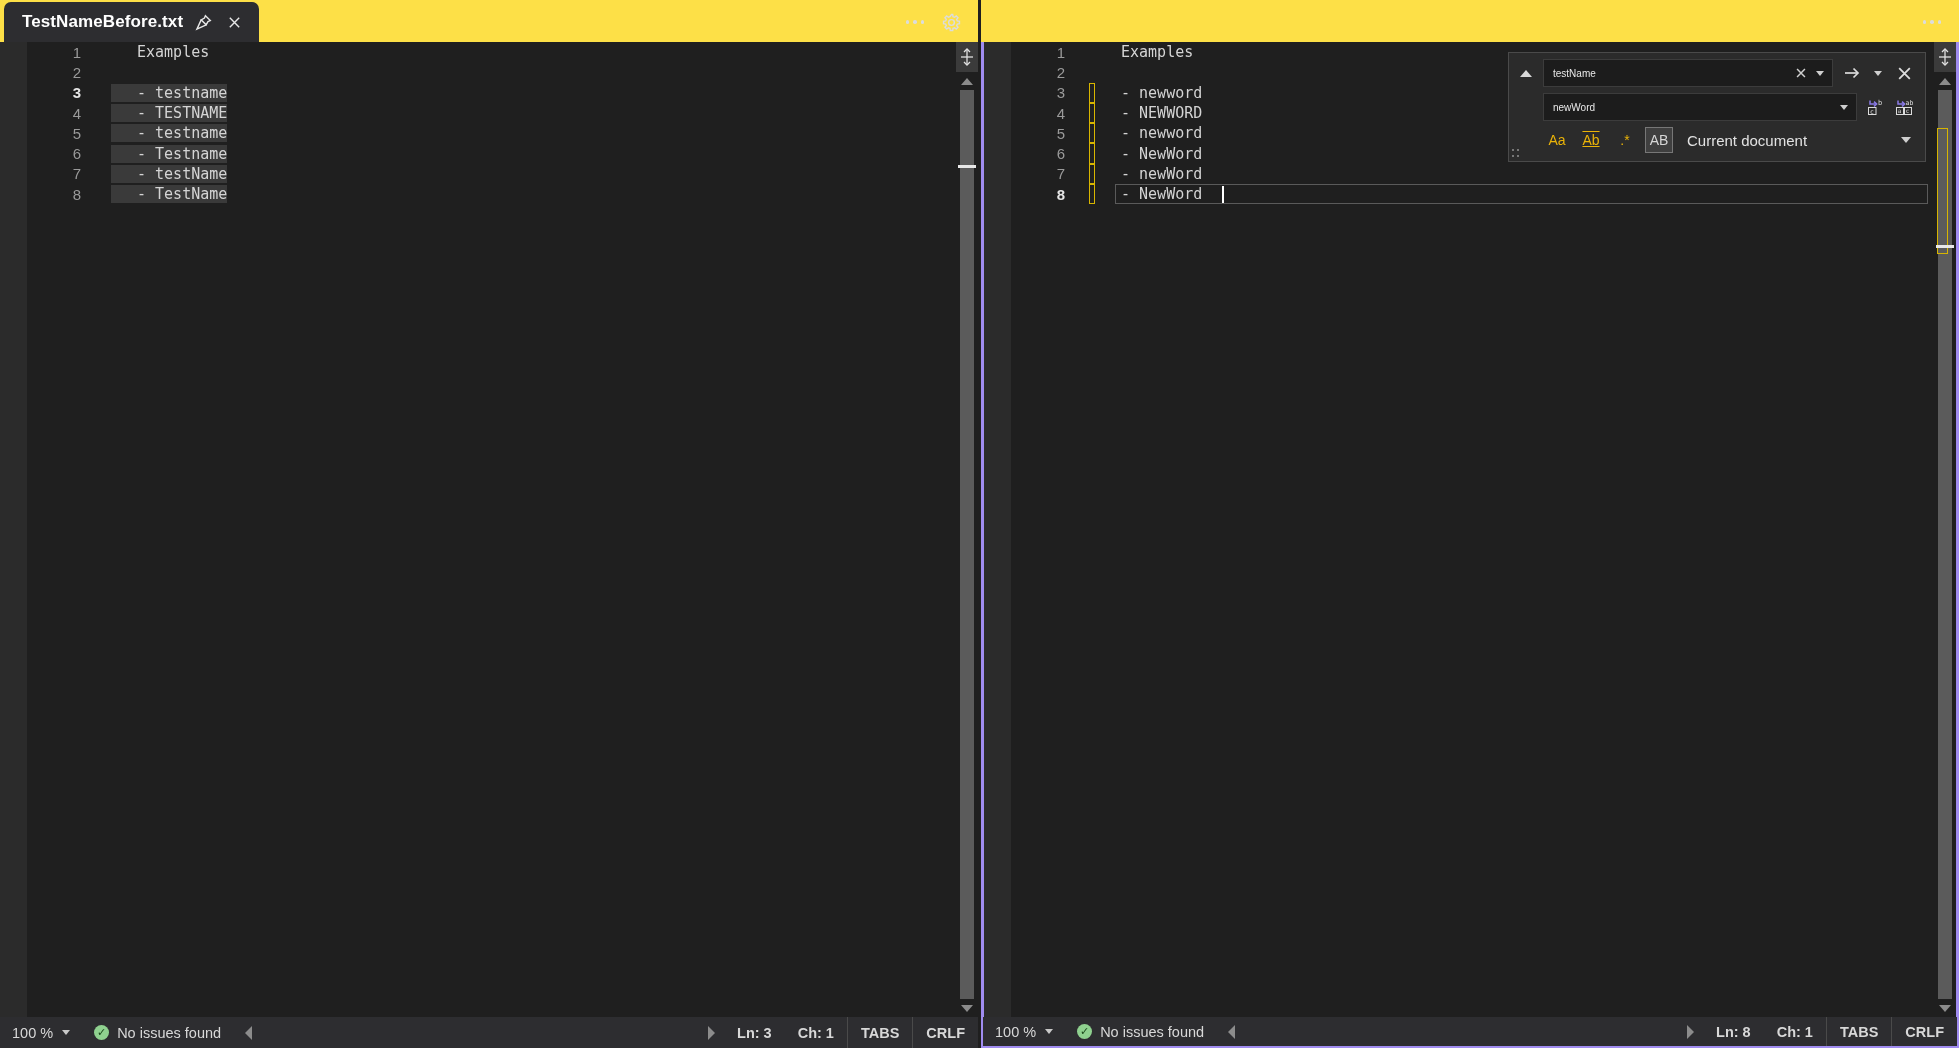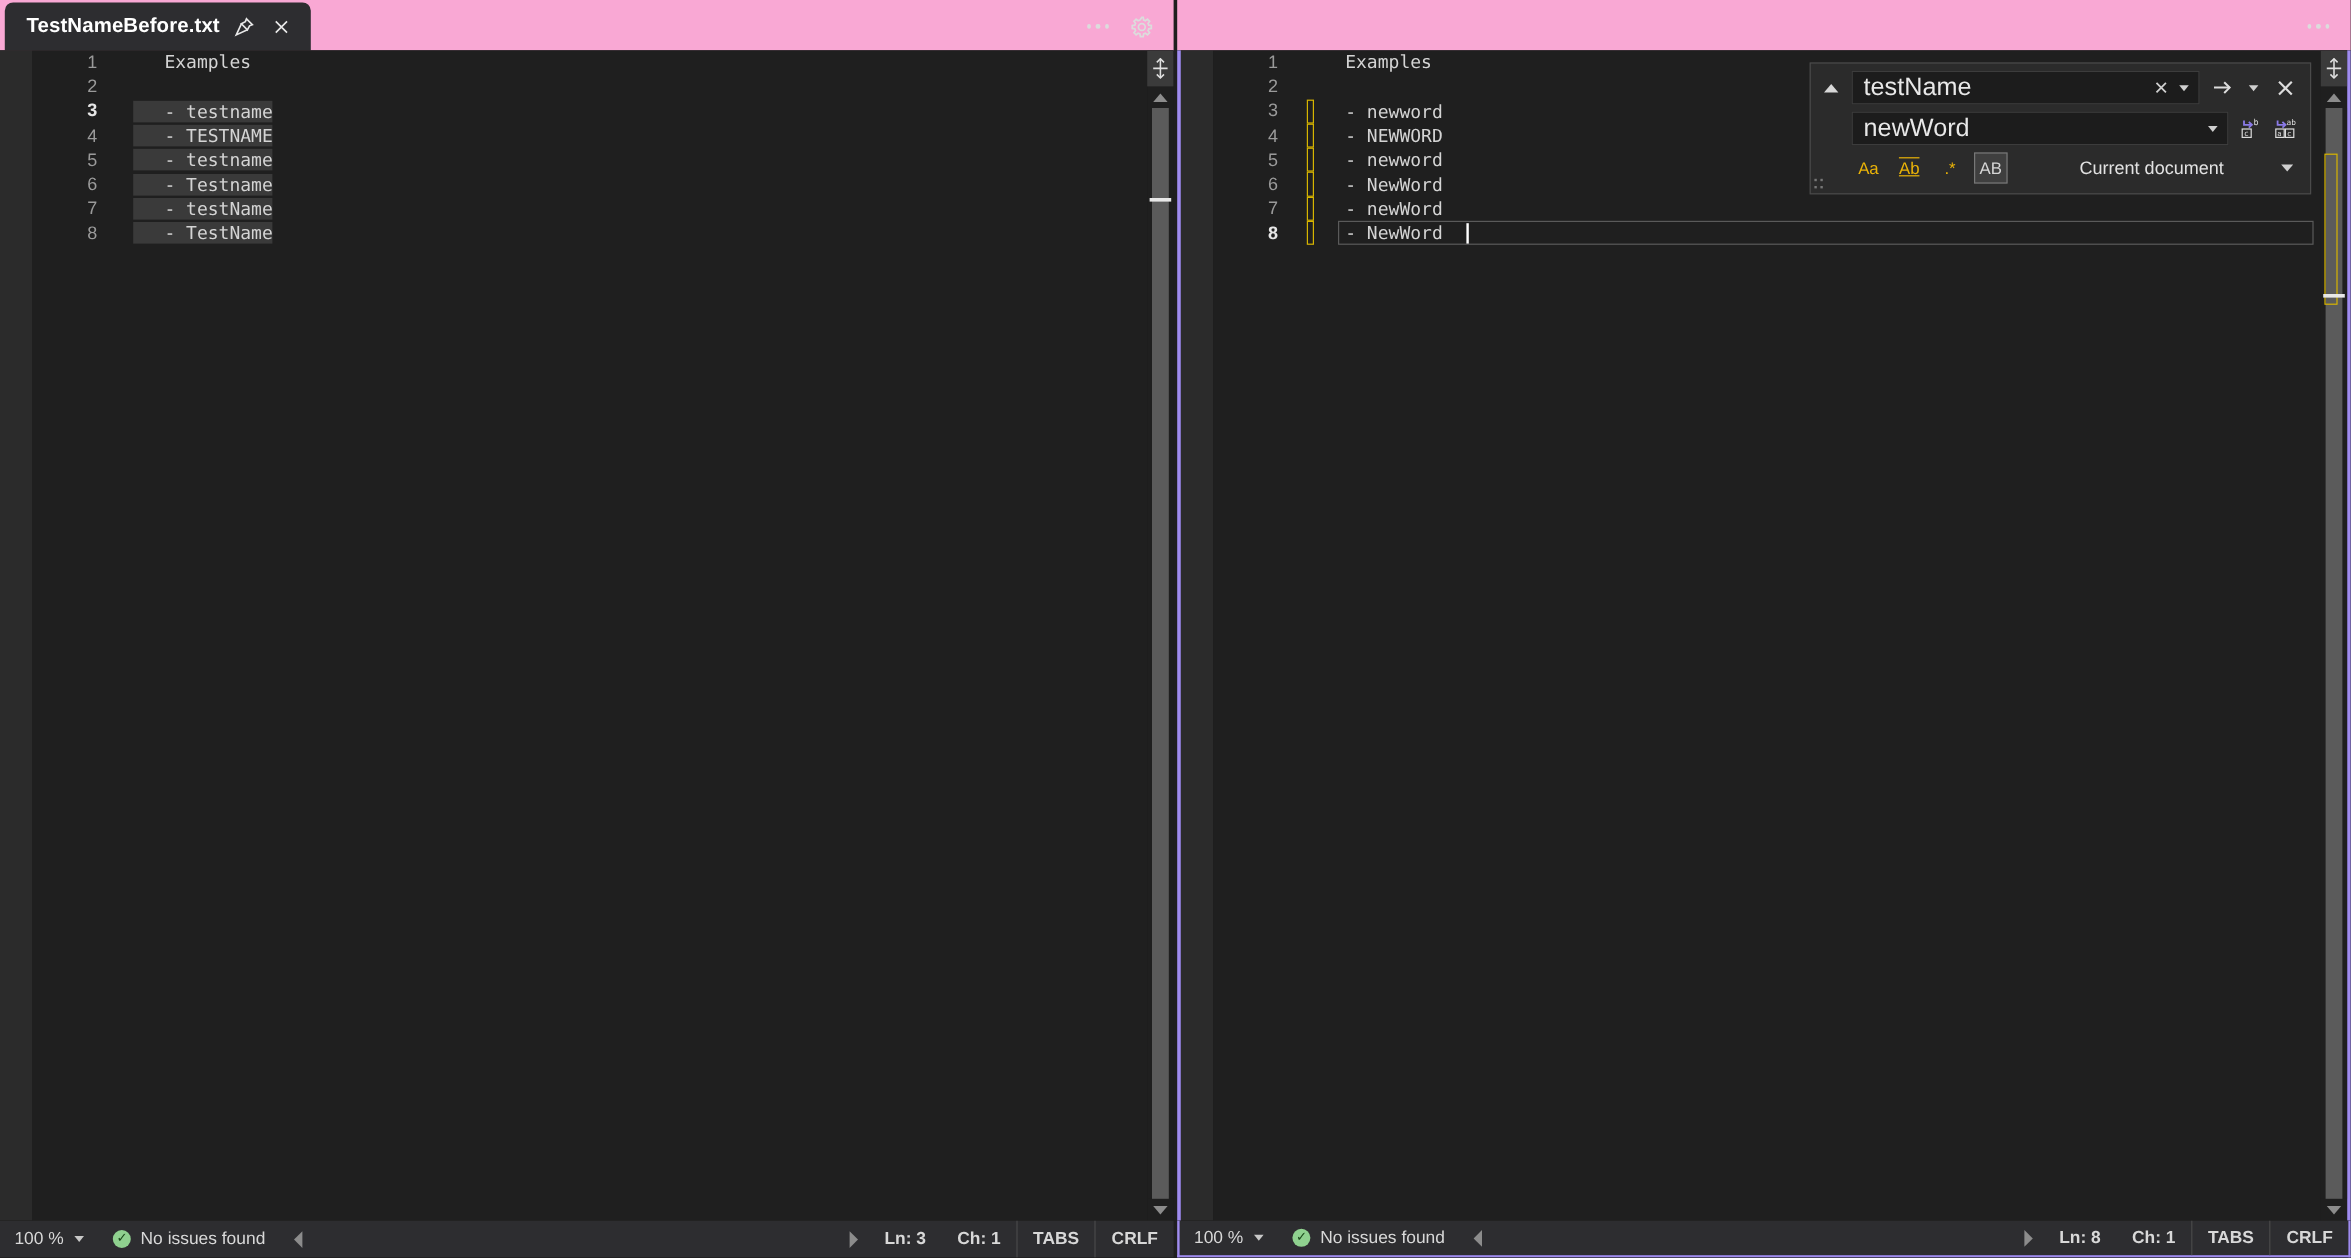--- a/index.html
+++ b/index.html
@@ -28,21 +28,21 @@
     flex-direction: column;
   }
   #pane-left  { left: 0;   width: 978px; }
   #pane-right { left: 981px; width: 978px; }
 
   
   .tabstrip {
     position: relative;
     height: 42px;
     flex: 0 0 42px;
-    background: #f9a8d4;
+    background: #fde047;
     display: flex;
     align-items: flex-end;
   }
 
   .tab {
     position: relative;
     height: 40px;
     display: flex;
     align-items: center;
     gap: 9px;
@@ -362,21 +362,21 @@
     border: 1px solid #3c3c3c;
     display: flex;
     align-items: center;
     padding: 0 4px 0 9px;
     flex: 1 1 auto;
     min-width: 0;
   }
   .fw-input-text {
     flex: 1 1 auto;
     color: #e8e8e8;
-    font-size: 21px;
+    font-size: 10px;
     overflow: hidden;
     white-space: nowrap;
   }
   .fw-x {
     width: 22px; height: 22px;
     display: flex; align-items: center; justify-content: center;
     color: #cfcfcf; cursor: pointer; flex: 0 0 22px;
   }
   .fw-cv {
     width: 16px; height: 22px;
@@ -409,21 +409,20 @@
     border: 1px solid #777;
     color: #d6d6d6;
   }
 
   .fw-scope {
     flex: 1 1 auto;
     padding-left: 8px;
     color: #e2e2e2;
     white-space: nowrap;
     overflow: hidden;
-    margin-left: 46px;
   }
   .fw-scope-arrow {
     width: 22px; height: 22px;
     display: flex; align-items: center; justify-content: center;
     cursor: pointer; flex: 0 0 22px;
   }
   .fw-scope-arrow span {
     width: 0; height: 0;
     border-left: 5px solid transparent;
     border-right: 5px solid transparent;

